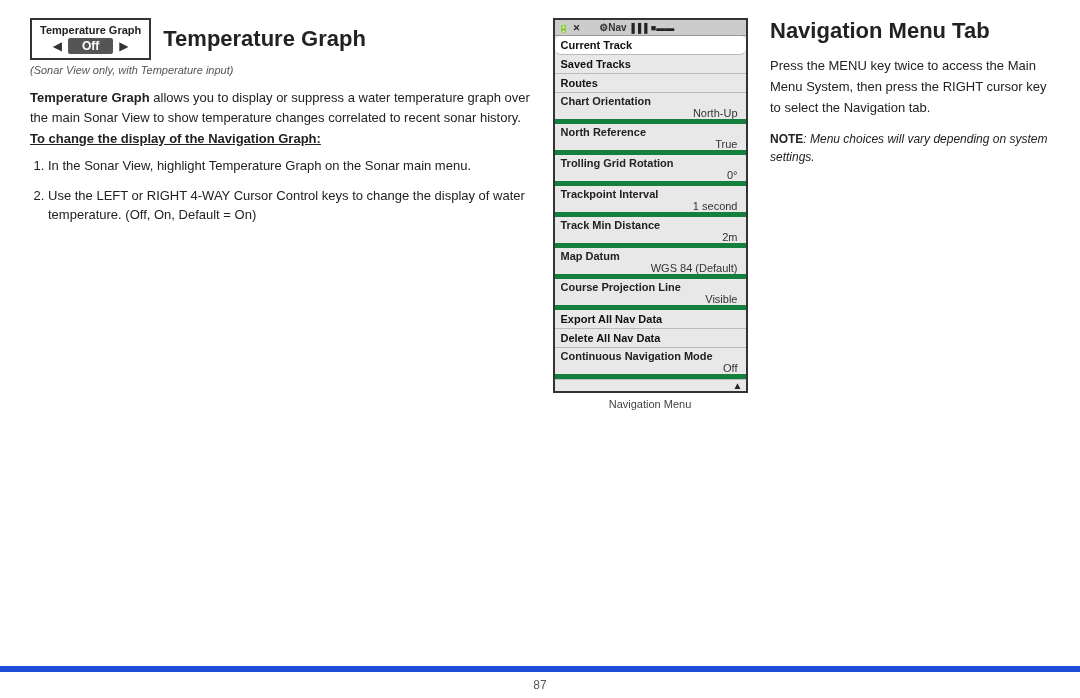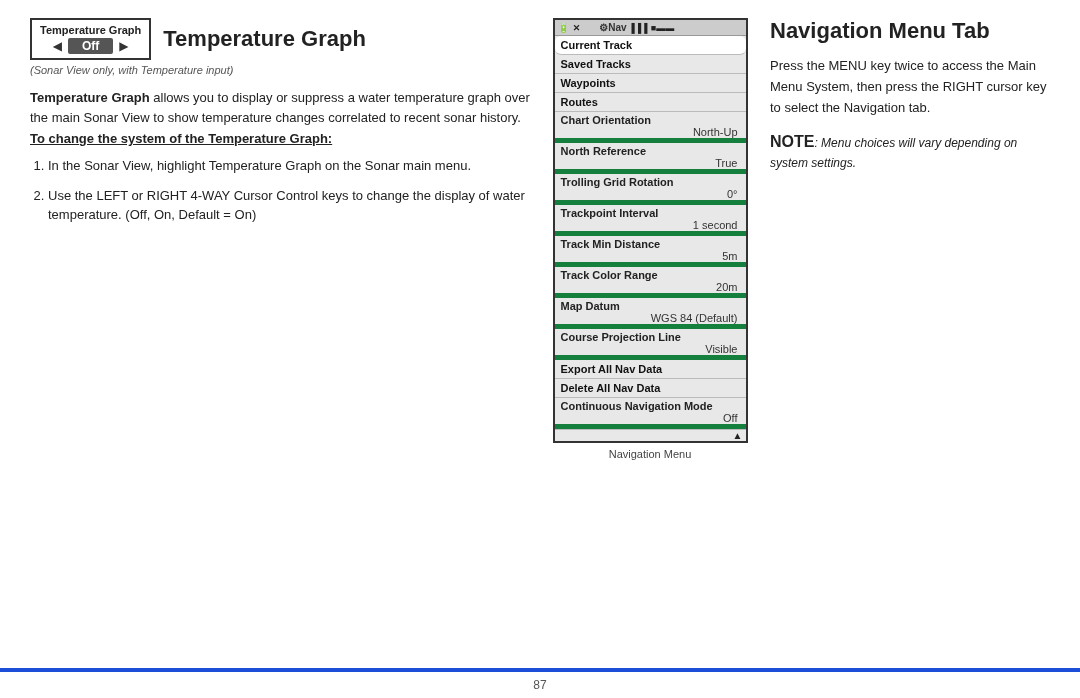--- a/index.html
+++ b/index.html
@@ -210,26 +210,26 @@
 
     .note-text {
       font-size: 12px;
       font-style: italic;
       line-height: 1.5;
     }
 
     .note-label {
       font-weight: bold;
       font-style: normal;
-      font-size: 16px;
+      font-size: 12px;
     }
 
     
     .footer {
-      border-top: 4px solid #1d4ed8;
+      border-top: 6px solid #1d4ed8;
       text-align: center;
       padding: 6px 0;
       font-size: 12px;
       color: #555;
     }
   </style>
 </head>
 <body>
 
 <div class="page-container">
@@ -250,65 +250,60 @@
           <div class="left-panel-title">Temperature Graph</div>
         </div>
       </div>
 
       <div class="subtitle">(Sonar View only, with Temperature input)</div>
 
       <div class="left-body">
         <strong>Temperature Graph</strong><span> allows you to display or suppress a water temperature graph over the main Sonar View to show temperature changes correlated to recent sonar history.</span>
       </div>
 
-      <div class="section-heading">To change the system of the Temperature Graph:</div>
+      <div class="section-heading">To change the display of the Navigation Graph:</div>
 
       <ol class="steps">
         <li>In the Sonar View, highlight Temperature Graph on the Sonar main menu.</li>
         <li>Use the LEFT or RIGHT 4-WAY Cursor Control keys to change the display of water temperature. (Off, On, Default = On)</li>
       </ol>
     </div>
 
     <div class="middle-panel">
       <div class="nav-screen">
 
         <div class="nav-screen-header">
           <span style="font-size:9px;">🔋</span>
           <span style="font-size:9px; font-weight:bold;">✕</span>
           <span class="nav-tab-label">⚙Nav</span>
           <span style="margin-left:2px; font-size:9px;">▌▌▌■▬▬</span>
         </div>
 
         <div class="nav-menu-item highlighted">Current Track</div>
         <div class="nav-menu-item">Saved Tracks</div>
-        <div class="nav-menu-item">Waypoints</div>
         <div class="nav-menu-item">Routes</div>
         <div class="nav-menu-item-with-value">
           <div class="nav-item-name">Chart Orientation</div>
           <div class="nav-item-value">North-Up</div>
         </div>
         <div class="nav-menu-item-with-value">
           <div class="nav-item-name">North Reference</div>
           <div class="nav-item-value">True</div>
         </div>
         <div class="nav-menu-item-with-value">
           <div class="nav-item-name">Trolling Grid Rotation</div>
           <div class="nav-item-value">0°</div>
         </div>
         <div class="nav-menu-item-with-value">
           <div class="nav-item-name">Trackpoint Interval</div>
           <div class="nav-item-value">1 second</div>
         </div>
         <div class="nav-menu-item-with-value">
           <div class="nav-item-name">Track Min Distance</div>
-          <div class="nav-item-value">5m</div>
-        </div>
-        <div class="nav-menu-item-with-value">
-          <div class="nav-item-name">Track Color Range</div>
-          <div class="nav-item-value">20m</div>
+          <div class="nav-item-value">2m</div>
         </div>
         <div class="nav-menu-item-with-value">
           <div class="nav-item-name">Map Datum</div>
           <div class="nav-item-value">WGS 84 (Default)</div>
         </div>
         <div class="nav-menu-item-with-value">
           <div class="nav-item-name">Course Projection Line</div>
           <div class="nav-item-value">Visible</div>
         </div>
         <div class="nav-menu-item">Export All Nav Data</div>

